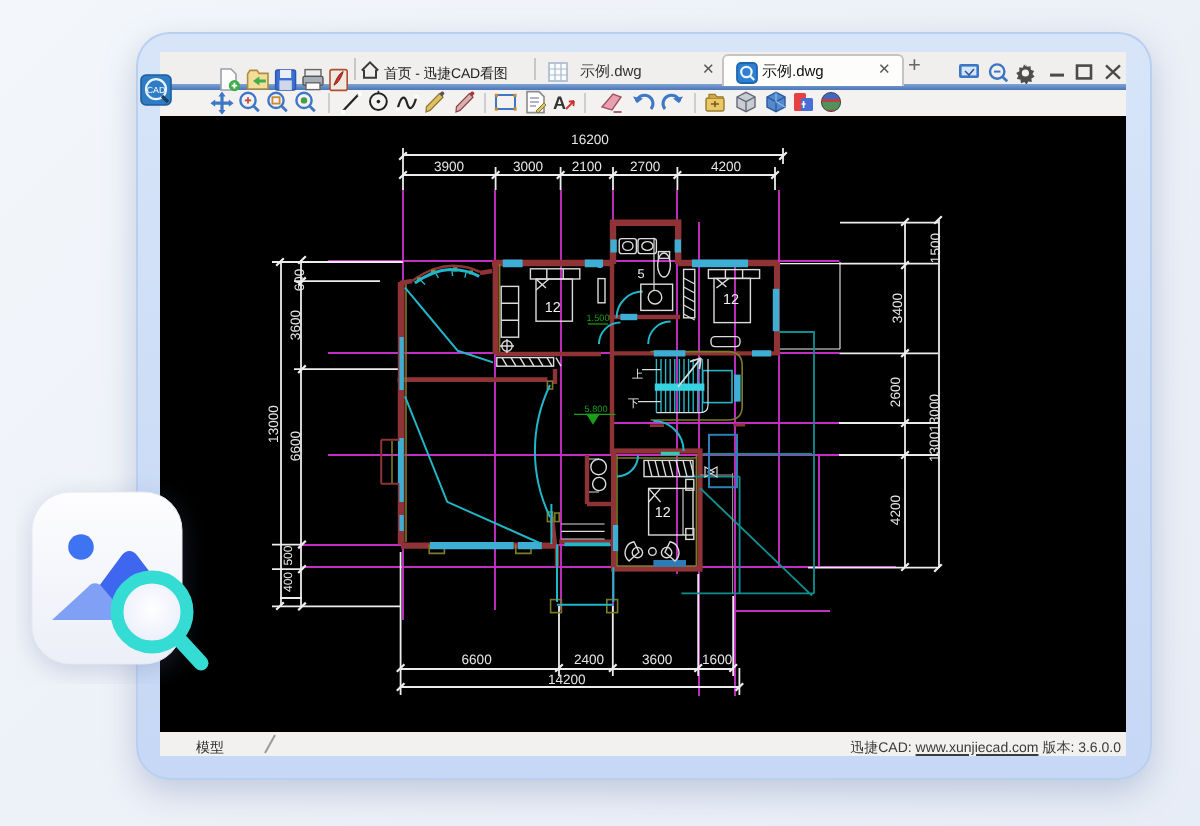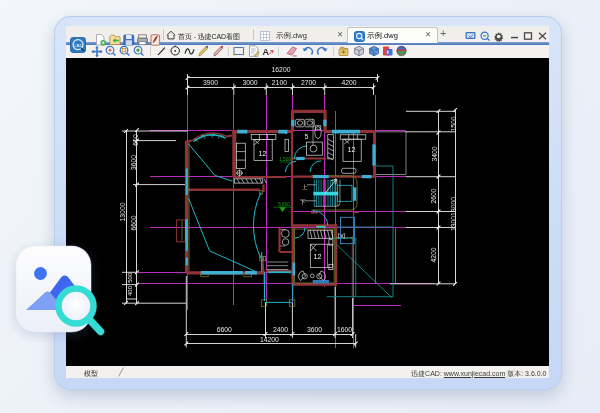--- a/index.html
+++ b/index.html
@@ -1,18 +1,18 @@
 <!DOCTYPE html>
 <html><head><meta charset="utf-8">
 <style>
 html,body{margin:0;padding:0;}
 body{width:600px;height:413px;overflow:hidden;position:relative;
   font-family:"Liberation Sans",sans-serif;
   background:linear-gradient(135deg,#f3f7fb 0%,#edf1f8 45%,#e7edf6 100%);}
-.win{position:absolute;left:54px;top:16px;width:508px;height:374px;
+.win{position:absolute;left:68px;top:16px;width:508px;height:374px;
   border-radius:17px;background:linear-gradient(180deg,#d8e5f9 0%,#cbdcf6 60%,#c6d8f5 100%);
   box-shadow:0 6px 16px rgba(120,140,180,0.38), inset 0 0 0 1px #b9cfee;}
 .content{position:absolute;left:12px;top:10px;width:482.5px;height:352px;background:#f1f0ee;overflow:hidden;}
 .abs{position:absolute;}
 .sep1{position:absolute;top:3px;height:11px;width:1px;background:#c9c7c4;}
 svg{display:block;} #draw{will-change:transform;transform:translateZ(0);} 
 .ico{position:absolute;}
 </style></head>
 <body>
 <div class="win">

